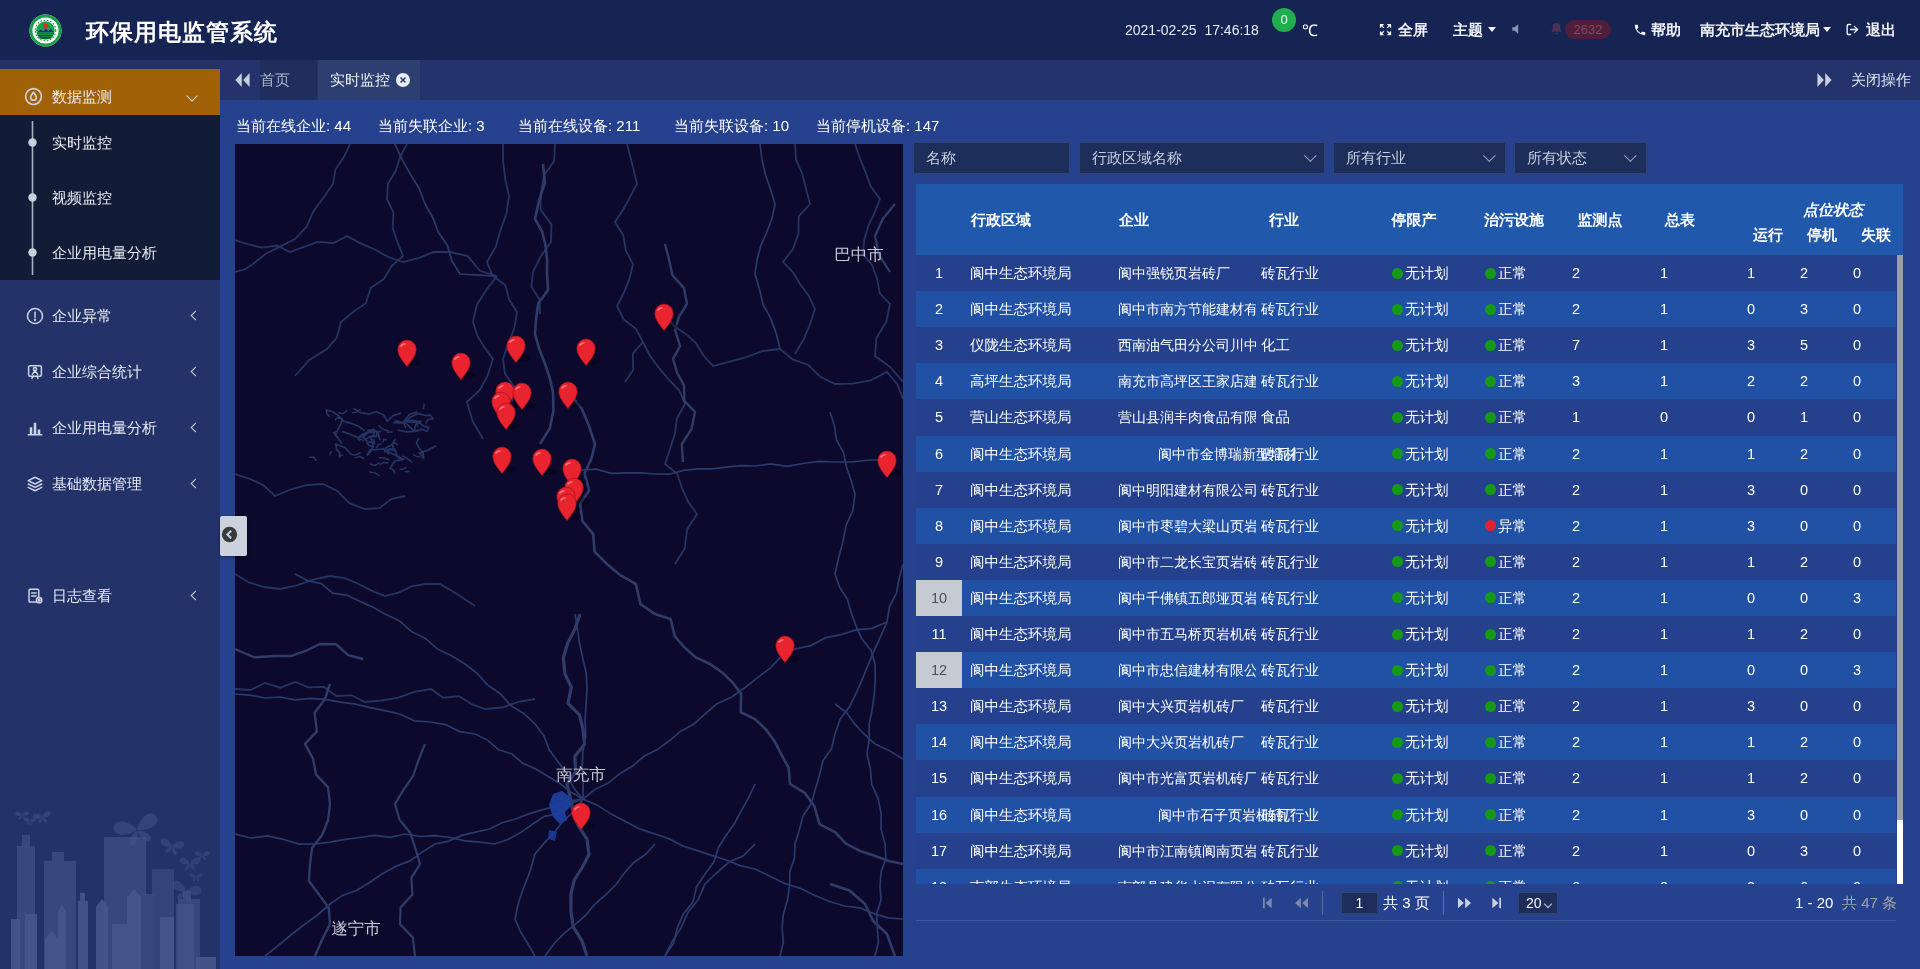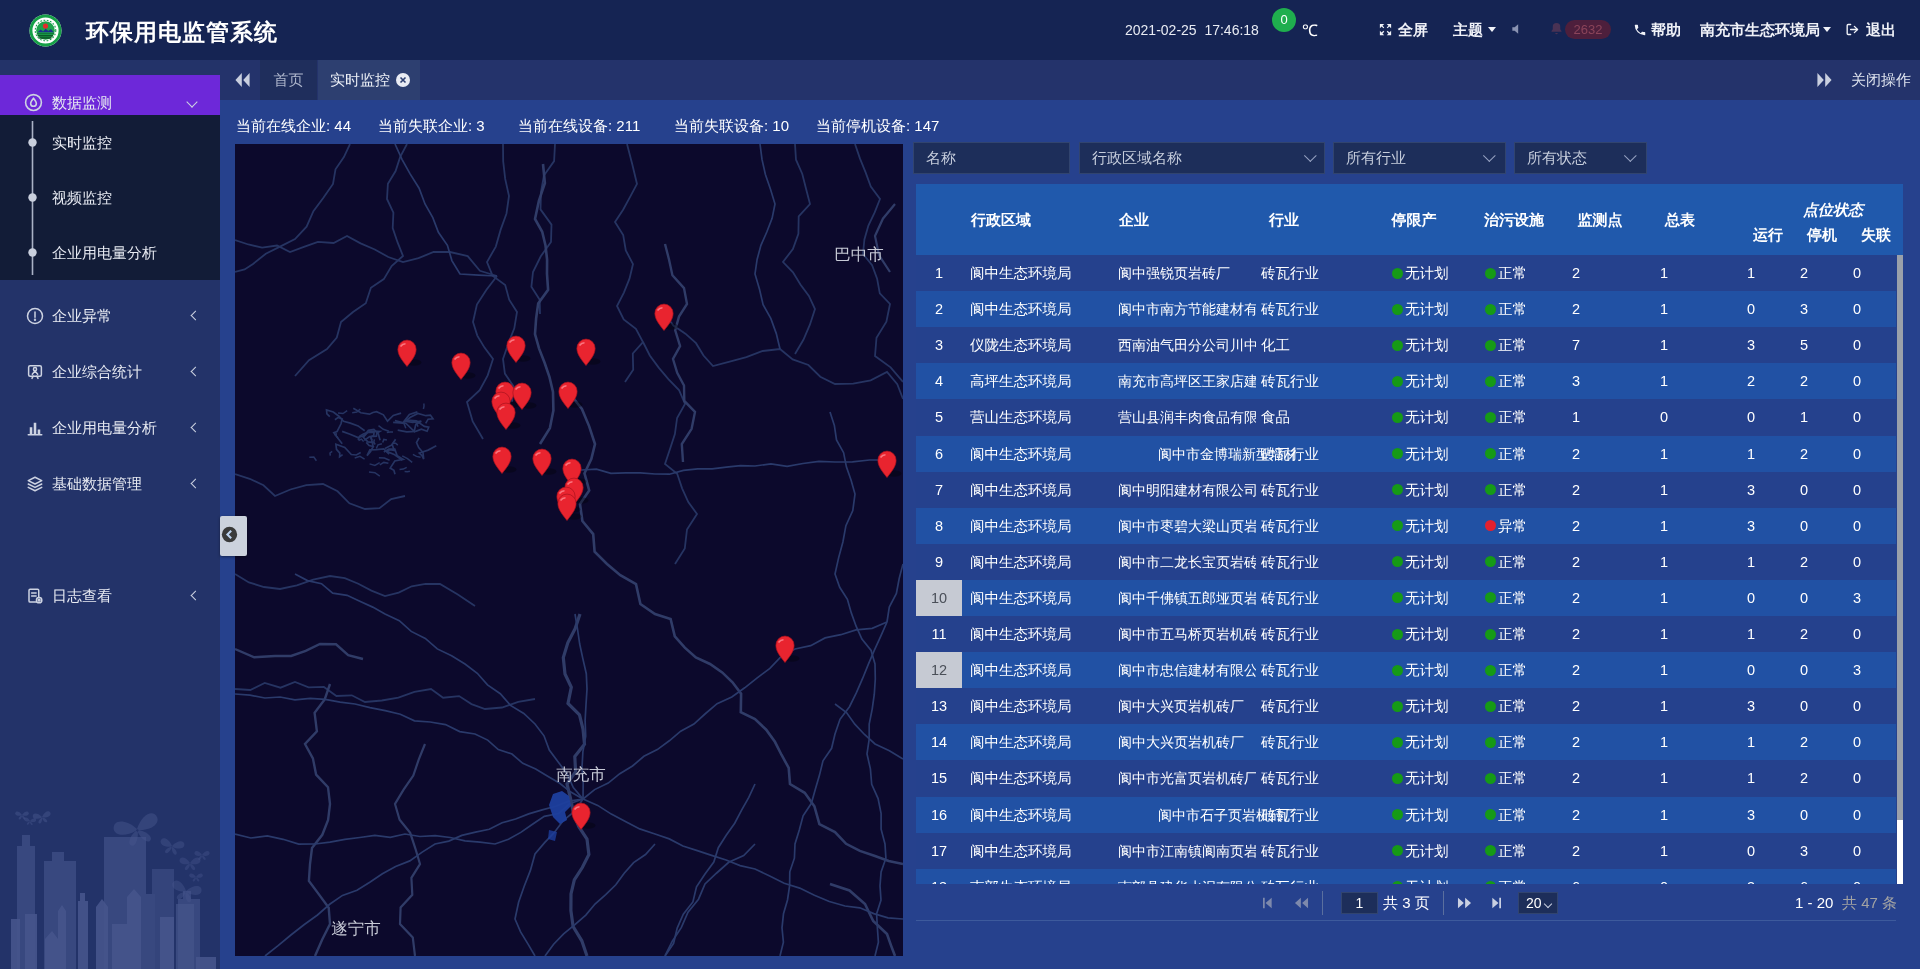--- a/index.html
+++ b/index.html
@@ -129,21 +129,21 @@
         <path d="M-1 1 C -7 4 -9 9 -6 10 C -3 10.5 -0.5 5 0 2 Z"></path>
         <path d="M1 1 C 7 4 9 9 6 10 C 3 10.5 0.5 5 0 2 Z"></path>
       </g>
       <g transform="translate(196 108) rotate(0) scale(0.45)" fill="#46558c" opacity="0.4">
         <path d="M0 0 C -6 -9 -14 -10 -15 -4 C -15.5 1 -8 3 -1 1 Z"></path>
         <path d="M0 0 C 6 -9 14 -10 15 -4 C 15.5 1 8 3 1 1 Z"></path>
         <path d="M-1 1 C -7 4 -9 9 -6 10 C -3 10.5 -0.5 5 0 2 Z"></path>
         <path d="M1 1 C 7 4 9 9 6 10 C 3 10.5 0.5 5 0 2 Z"></path>
       </g>
     </svg>
-<div class="abs" style="left:0;top:15px;width:220px;height:55px;background:#6d28d9">
+<div class="abs" style="left:0;top:9px;width:220px;height:55px;background:#a16207">
 <svg style="position:absolute;left:24px;top:18px" width="19" height="19" viewBox="0 0 24 24" fill="none" stroke="#cdd3e2" stroke-width="2" stroke-linecap="round" stroke-linejoin="round">
         <circle cx="12" cy="12" r="10"></circle>
         <path d="M12 6.5c2.2 2.8 3.6 4.8 3.6 6.7a3.6 3.6 0 0 1-7.2 0C8.4 11.3 9.8 9.3 12 6.5z"></path>
       </svg>
 <span class="abs" style="left:52px;top:0;line-height:55px;font-size:15px;color:#e7eaf2">数据监测</span>
 <span class="abs" style="left:188px;top:23px;width:8px;height:8px;border-right:1.6px solid #cdd3e2;border-bottom:1.6px solid #cdd3e2;transform:rotate(45deg)"></span>
 </div>
 <div class="abs" style="left:0;top:55px;width:220px;height:165px;background:#121c37">
 <svg class="abs" style="left:0;top:0" width="220" height="165" viewBox="0 0 220 165">
 <line x1="32.5" y1="6" x2="32.5" y2="160" stroke="#aab2c6" stroke-width="1.6"></line>
@@ -202,21 +202,21 @@
       </svg>
       <span style="position:absolute;left:52px;top:0;line-height:56px;font-size:15px;color:#e7eaf2">日志查看</span>
       <span style="position:absolute;left:192px;top:24px;width:7px;height:7px;border-left:1.7px solid #cdd3e2;border-bottom:1.7px solid #cdd3e2;transform:rotate(45deg)"></span>
     </div>
 </div>
 
 <div class="abs" style="left:220px;top:60px;width:1700px;height:40px;background:#24336b">
 <svg class="abs" style="left:14px;top:12px" width="17" height="16" viewBox="0 0 24 22" fill="#c9cfdf">
       <path d="M11 1L2 11l9 10zM22 1l-9 10 9 10z"></path>
     </svg>
-<div class="abs" style="left:40px;top:0;width:57px;height:40px;background:#1f2e5c;color:#aeb6cc;font-size:15px;text-align:center;line-height:40px">首页</div>
+<div class="abs" style="left:40px;top:0;width:57px;height:40px;background:#1f2e5c;color:#aeb6cc;font-size:15px;line-height:40px">首页</div>
 <div class="abs" style="left:98px;top:0;width:102px;height:40px;background:#2d3f70;color:#eef1f7;font-size:15px;line-height:40px;padding-left:12px">实时监控
 <svg style="position:absolute;right:10px;top:13px" width="14" height="14" viewBox="0 0 14 14">
         <circle cx="7" cy="7" r="7" fill="#e9ecf4"></circle>
         <path d="M4.5 4.5l5 5M9.5 4.5l-5 5" stroke="#2d3f70" stroke-width="1.6"></path>
       </svg>
 </div>
 <svg class="abs" style="left:1596px;top:12px" width="17" height="16" viewBox="0 0 24 22" fill="#c9cfdf">
       <path d="M2 1l9 10-9 10zM13 1l9 10-9 10z"></path>
     </svg>
 <span class="abs" style="left:1631px;top:0;line-height:40px;font-size:15px;color:#dfe4ef">关闭操作</span>

